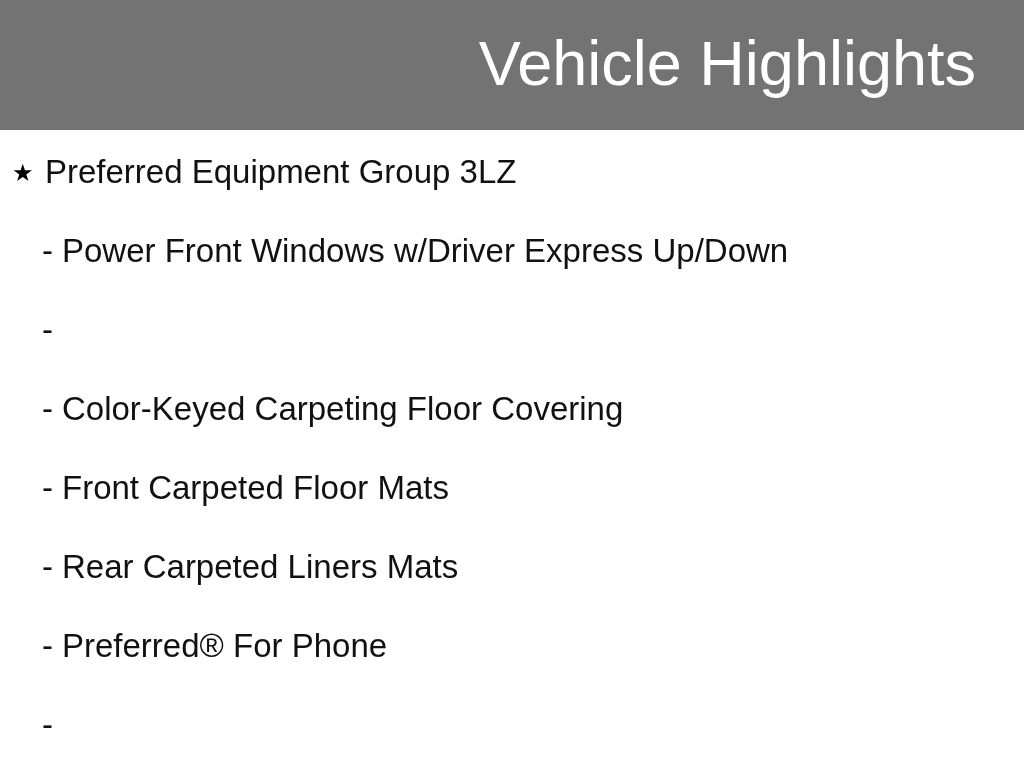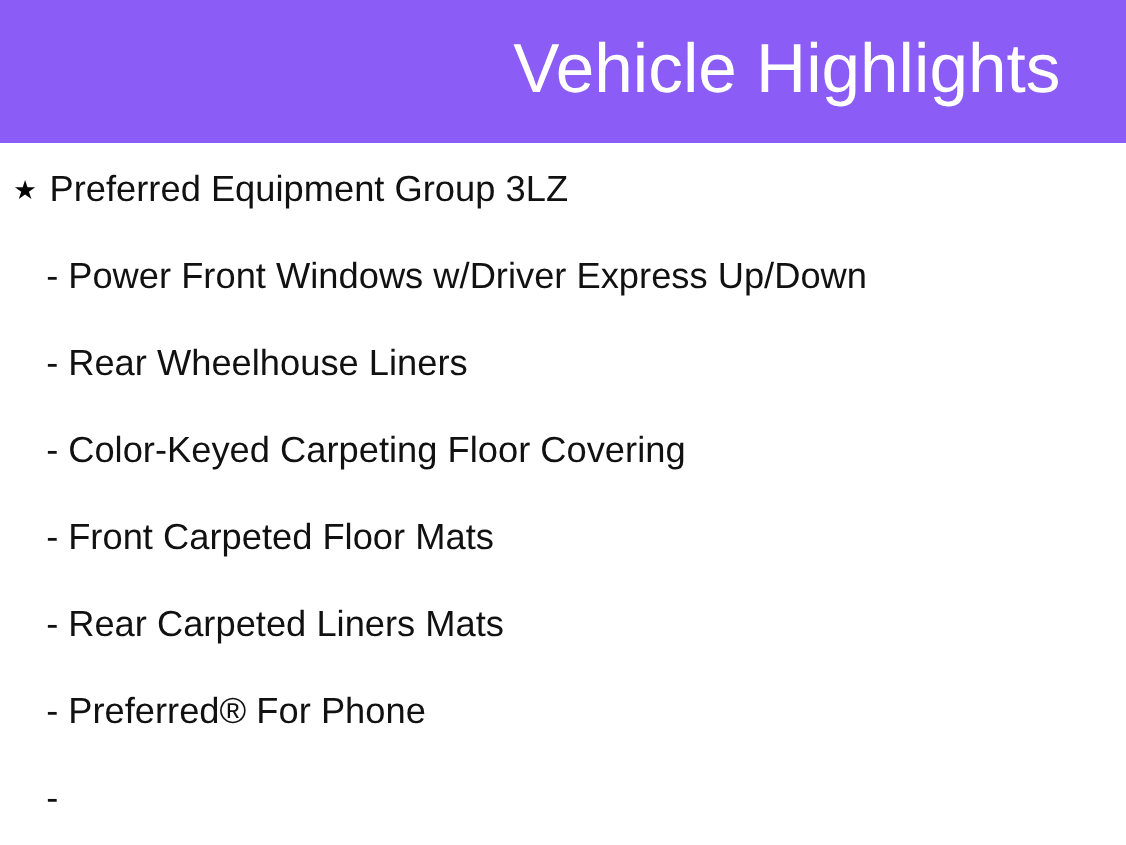--- a/index.html
+++ b/index.html
@@ -23,26 +23,26 @@
     box-sizing: border-box;
   }
 
   
   .header-banner {
     position: absolute;
     left: 0;
     top: 0;
     width: 1024px;
     height: 130px;
-    background: #8b5cf6;
+    background: #737373;
     display: flex;
     align-items: center;
     justify-content: flex-end;
     box-sizing: border-box;
-    padding-right: 60px;
+    padding-right: 48px;
   }
   .header-title {
     color: #ffffff;
     font-family: "Liberation Sans", sans-serif;
     font-size: 63px;
     font-weight: 400;
     line-height: 1;
     letter-spacing: 0px;
     white-space: nowrap;
     margin: 0;
@@ -142,21 +142,20 @@
 
     <ul class="sub-list">
 
       <li class="sub-item">
         <span class="sub-dash">-</span>
         <span class="sub-label">Power Front Windows w/Driver Express Up/Down</span>
       </li>
 
       <li class="sub-item">
         <span class="sub-dash">-</span>
-        <span class="sub-label">Rear Wheelhouse Liners</span>
       </li>
 
       <li class="sub-item">
         <span class="sub-dash">-</span>
         <span class="sub-label">Color-Keyed Carpeting Floor Covering</span>
       </li>
 
       <li class="sub-item">
         <span class="sub-dash">-</span>
         <span class="sub-label">Front Carpeted Floor Mats</span>

